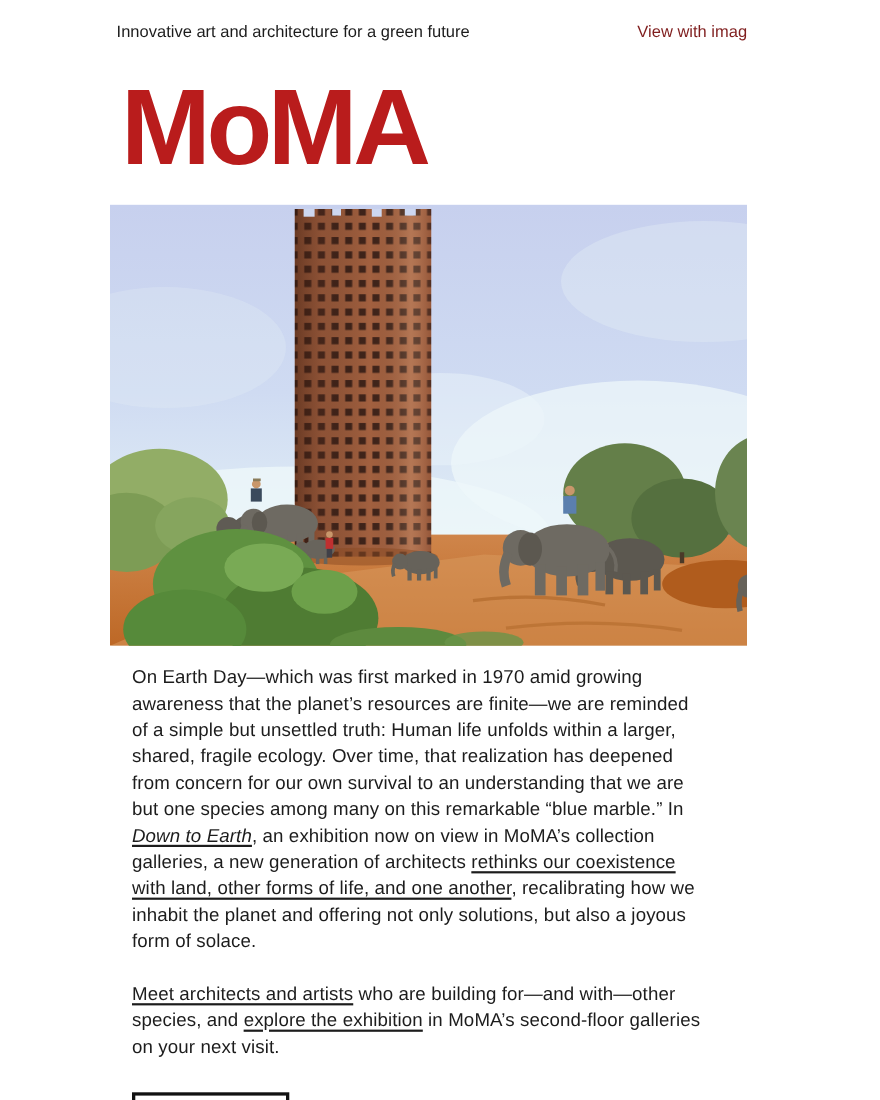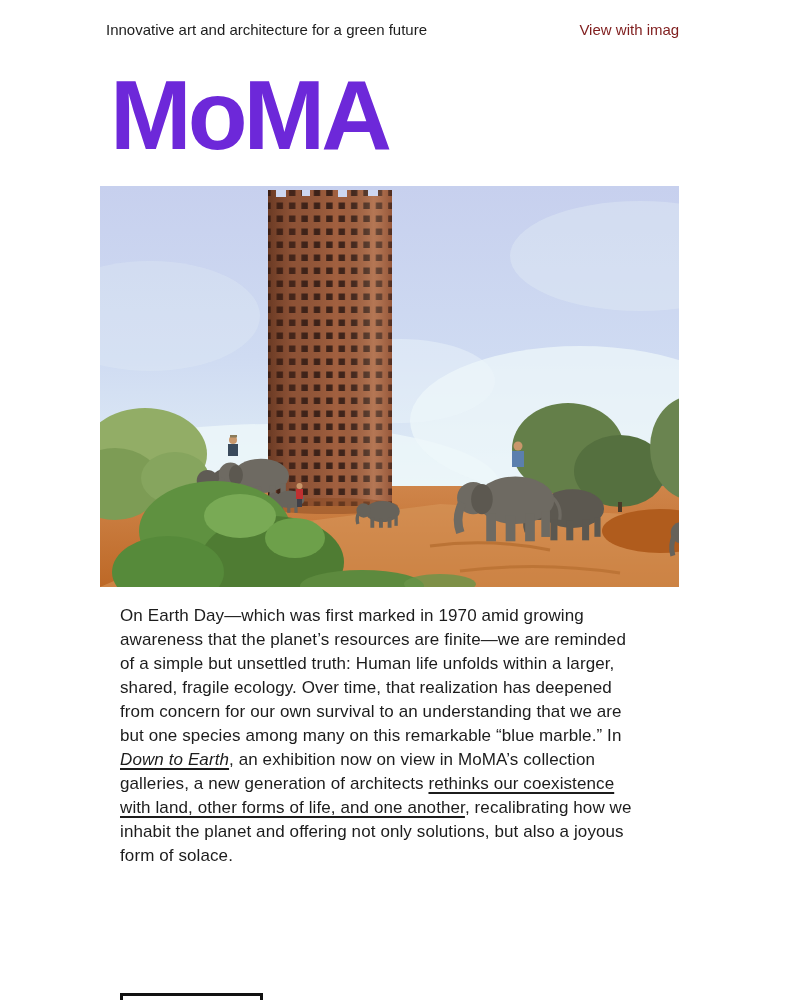--- a/index.html
+++ b/index.html
@@ -12,21 +12,21 @@
   .preheader {
     position:absolute; top:20px; left:106px; width:589px;
     display:flex; justify-content:space-between; align-items:flex-start;
     font-size:15px; line-height:20px; color:#1c1c1c;
   }
   .view-link { color:#7f1d1d; text-decoration:none; cursor:pointer; }
   
   .logo {
     position:absolute; top:66px; left:110px;
     font-size:98px; line-height:1; font-weight:bold;
-    letter-spacing:-4px; color:#6d28d9;
+    letter-spacing:-4px; color:#b91c1c;
     cursor:pointer; user-select:none;
   }
   
   .hero {
     position:absolute; top:186px; left:100px; width:600px; height:401px;
     cursor:pointer;
   }
   .hero svg { display:block; width:600px; height:401px; }
   
   .article {
@@ -232,17 +232,18 @@
         <ellipse cx="140" cy="330" rx="36" ry="22" fill="#79aa55"></ellipse>
         <ellipse cx="195" cy="352" rx="30" ry="20" fill="#6da04a"></ellipse>
         <ellipse cx="262" cy="400" rx="62" ry="16" fill="#5d8a3e"></ellipse>
         <ellipse cx="340" cy="398" rx="36" ry="10" fill="#6a9348" opacity="0.8"></ellipse>
       </g>
     </svg>
   </div>
 
   <div class="article" id="article">
       <p><span>On Earth Day—which was first marked in 1970 amid growing awareness that the planet’s resources are finite—we are reminded of a simple but unsettled truth: Human life unfolds within a larger, shared, fragile ecology. Over time, that realization has deepened from concern for our own survival to an understanding that we are but one species among many on this remarkable “blue marble.” In </span><a class="italic">Down to Earth</a><span>, an exhibition now on view in MoMA’s collection galleries, a new generation of architects </span><a>rethinks our coexistence with land, other forms of life, and one another</a><span>, recalibrating how we inhabit the planet and offering not only solutions, but also a joyous form of solace.</span></p>
+      <p><a>Meet architects and artists</a><span> who are building for—and with—other species, and </span><a>explore the exhibition</a><span> in MoMA’s second-floor galleries on your next visit.</span></p>
     </div>
 
   <div class="cta-button"></div>
 
 </div>
 
 </body></html>

